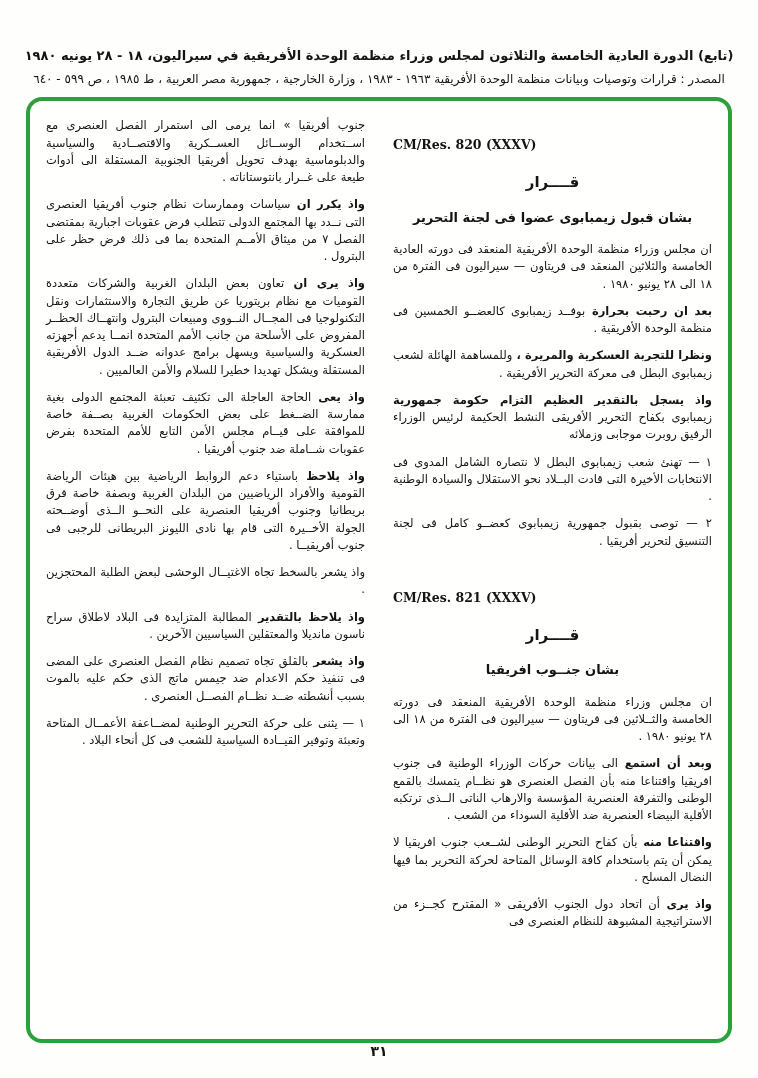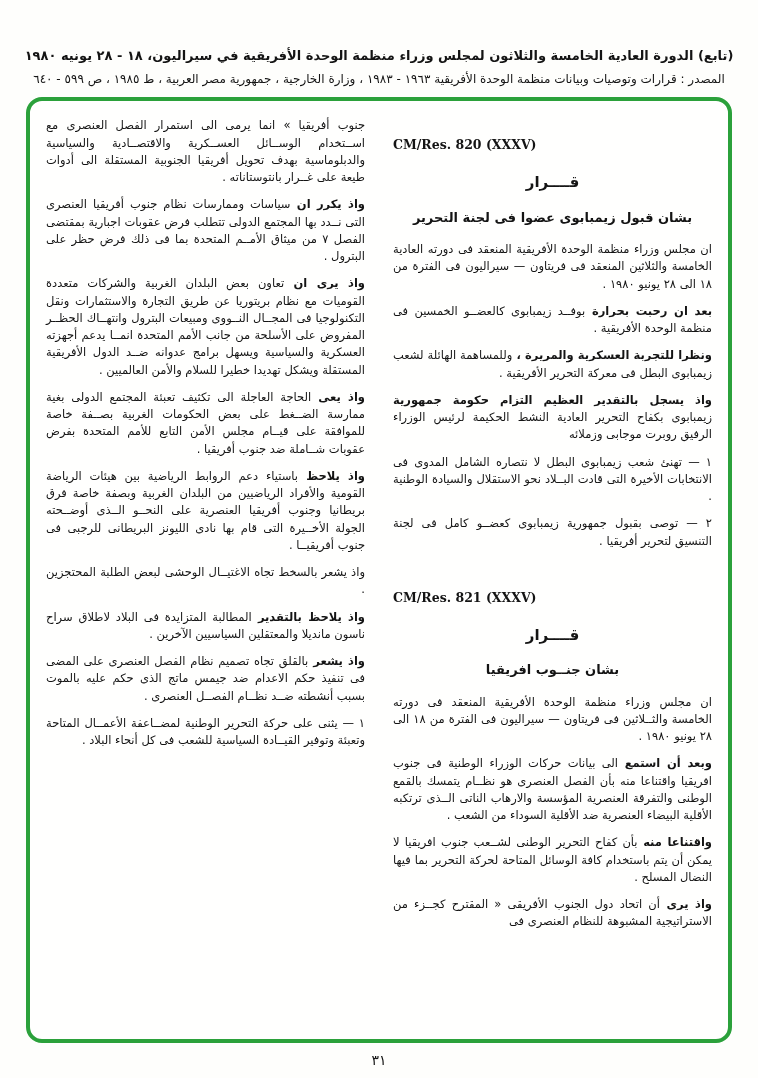--- a/index.html
+++ b/index.html
@@ -66,22 +66,21 @@
     font-weight: bold;
     margin: 0 0 14px;
   }
   .para { margin-bottom: 10px; }
   .para b { font-weight: bold; }
   .section-gap { height: 10px; }
 
   
   .page-footer {
     text-align: center;
-    padding-top: 9px;
-    font-weight: normal;
+    font-weight: bold;
     font-size: 14px;
   }
 </style>
 </head>
 <body>
 
 <div class="page">
 
   <header class="doc-header">
     <div class="header-title">(تابع) الدورة العادية الخامسة والثلاثون لمجلس وزراء منظمة الوحدة الأفريقية في سيراليون، ١٨ - ٢٨ يونيه ١٩٨٠</div>
@@ -92,21 +91,21 @@
     <div class="columns">
 
       <section class="column">
         <div class="res-code">CM/Res. 820 (XXXV)</div>
         <h2 class="res-title">قــــرار</h2>
         <h3 class="res-subtitle">بشان قبول زيمبابوى عضوا فى لجنة التحرير</h3>
         <div class="paras">
             <p class="para"><span>ان مجلس وزراء منظمة الوحدة الأفريقية المنعقد فى دورته العادية الخامسة والثلاثين المنعقد فى فريتاون — سيراليون فى الفترة من ١٨ الى ٢٨ يونيو ١٩٨٠ .</span></p>
             <p class="para"><b>بعد ان رحبت بحرارة </b><span>بوفــد زيمبابوى كالعضــو الخمسين فى منظمة الوحدة الأفريقية .</span></p>
             <p class="para"><b>ونظرا للتجربة العسكرية والمريرة ، </b><span>وللمساهمة الهائلة لشعب زيمبابوى البطل فى معركة التحرير الأفريقية .</span></p>
-            <p class="para"><b>واذ يسجل بالتقدير العظيم التزام حكومة جمهورية </b><span>زيمبابوى بكفاح التحرير العادية النشط الحكيمة لرئيس الوزراء الرفيق روبرت موجابى وزملائه</span></p>
+            <p class="para"><b>واذ يسجل بالتقدير العظيم التزام حكومة جمهورية </b><span>زيمبابوى بكفاح التحرير الأفريقى النشط الحكيمة لرئيس الوزراء الرفيق روبرت موجابى وزملائه</span></p>
             <p class="para"><span>١ — تهنئ شعب زيمبابوى البطل لا نتصاره الشامل المدوى فى الانتخابات الأخيرة التى قادت البــلاد نحو الاستقلال والسيادة الوطنية .</span></p>
             <p class="para"><span>٢ — توصى بقبول جمهورية زيمبابوى كعضــو كامل فى لجنة التنسيق لتحرير أفريقيا .</span></p>
           </div>
 
         <div class="section-gap"></div>
 
         <div class="res-code">CM/Res. 821 (XXXV)</div>
         <h2 class="res-title">قــــرار</h2>
         <h3 class="res-subtitle">بشان جنــوب افريقيا</h3>
         <div class="paras">

